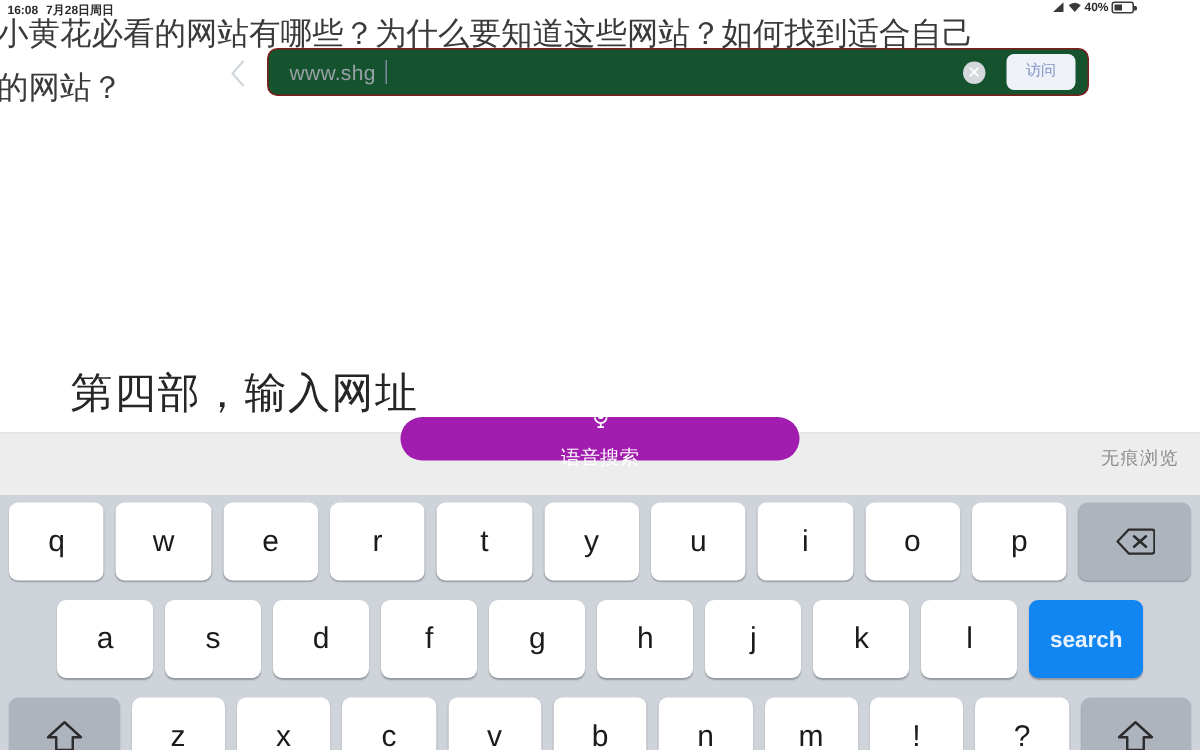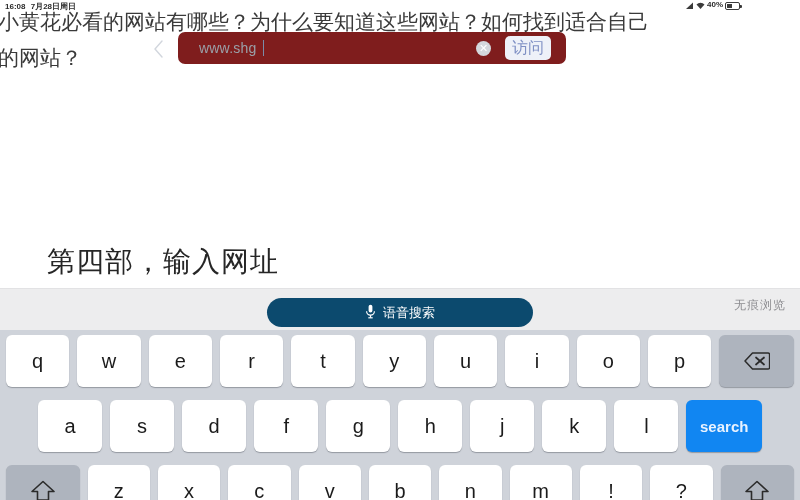--- a/index.html
+++ b/index.html
@@ -37,23 +37,23 @@
   #status-left {
     position: absolute;
     left: 5px; top: 1px;
     white-space: nowrap;
     letter-spacing: 0px;
   }
   #status-time { margin-right: 3px; }
   #status-date { font-weight: bold; }
   #status-right {
     position: absolute;
-    right: 20px; top: 0px;
-    display: flex;
-    align-items: center;
+    right: 4px; top: 0px;
+    display: flex;
+    align-items: flex-start;
     gap: 2px;
     white-space: nowrap;
   }
   #status-right .sig {
     display: inline-block;
     width: 9px; height: 8px;
     position: relative;
     top: 1px;
   }
   #battery-pct {
@@ -95,24 +95,24 @@
   }
   #back-chevron {
     position: absolute;
     left: 152px; top: 22px;
     width: 14px; height: 20px;
     opacity: 0.45;
   }
   #url-field {
     position: absolute;
     left: 178px; top: 15px;
-    width: 388px; height: 32px;
-    border: 7px solid #7f1d1d;
+    width: 548px; height: 32px;
+    border: 1px solid #7f1d1d;
     border-radius: 7px;
-    background: #7f1d1d;
+    background: #14532d;
     box-sizing: border-box;
     display: flex;
     align-items: center;
   }
   #url-text {
     position: absolute;
     left: 14px;
     font-size: 14px;
     color: #9aa0a8;
     letter-spacing: 0.2px;
@@ -136,21 +136,21 @@
     text-align: center;
     font-family: "DejaVu Sans", sans-serif;
   }
   #visit-button {
     position: absolute;
     right: 8px;
     width: 46px; height: 24px;
     border-radius: 5px;
     background: #eef1f8;
     color: #7f90c4;
-    font-size: 16px;
+    font-size: 10px;
     line-height: 24px;
     text-align: center;
   }
 
   
   #caption-overlay {
     position: absolute;
     left: 0; top: 0;
     width: 800px;
     font-size: 21px;
@@ -180,30 +180,31 @@
     position: absolute;
     left: 0; top: 288px;
     width: 800px;
     height: 42px;
     background: #ededee;
     border-top: 1px solid #e2e2e4;
     box-sizing: border-box;
   }
   #voice-search-button {
     position: absolute;
-    left: 267px; top: 298px;
+    left: 267px; top: 278px;
     width: 266px; height: 29px;
     border-radius: 15px;
-    background: #0c4a6e;
+    background: #a21caf;
     color: #ffffff;
     display: flex;
     align-items: center;
     justify-content: center;
     gap: 7px;
     font-size: 13px;
+    flex-direction: column;
   }
   #mic-icon { display: block; }
   #incognito-label {
     position: absolute;
     right: 14px; top: 297px;
     font-size: 12px;
     color: #8c8c90;
     letter-spacing: 1px;
   }
 

